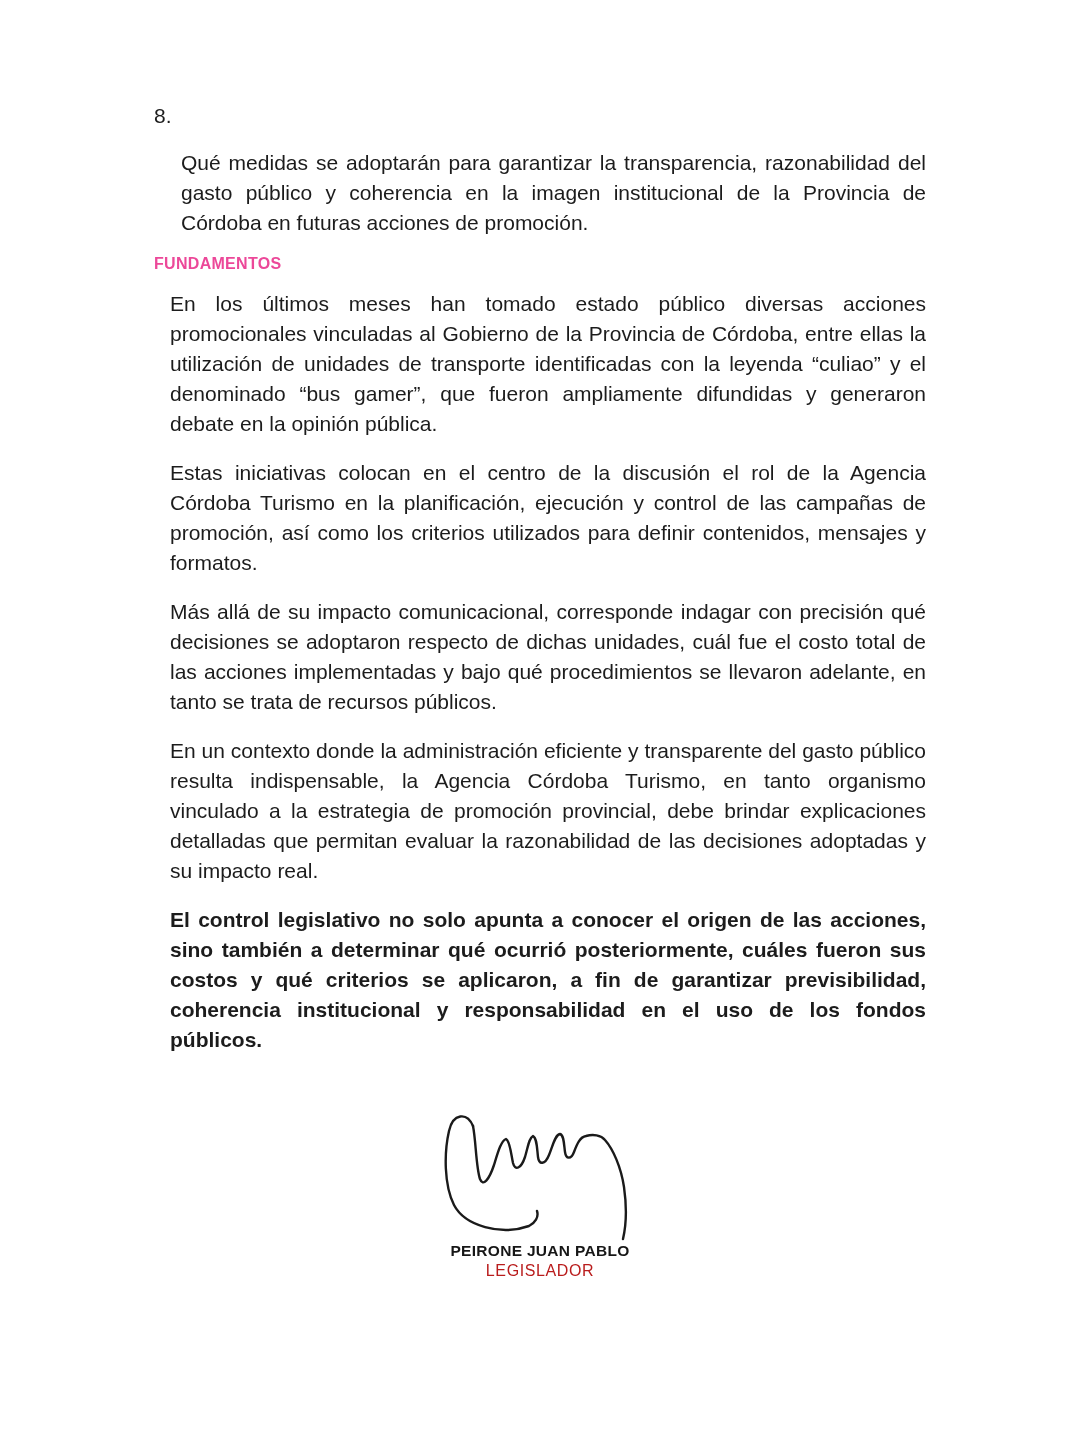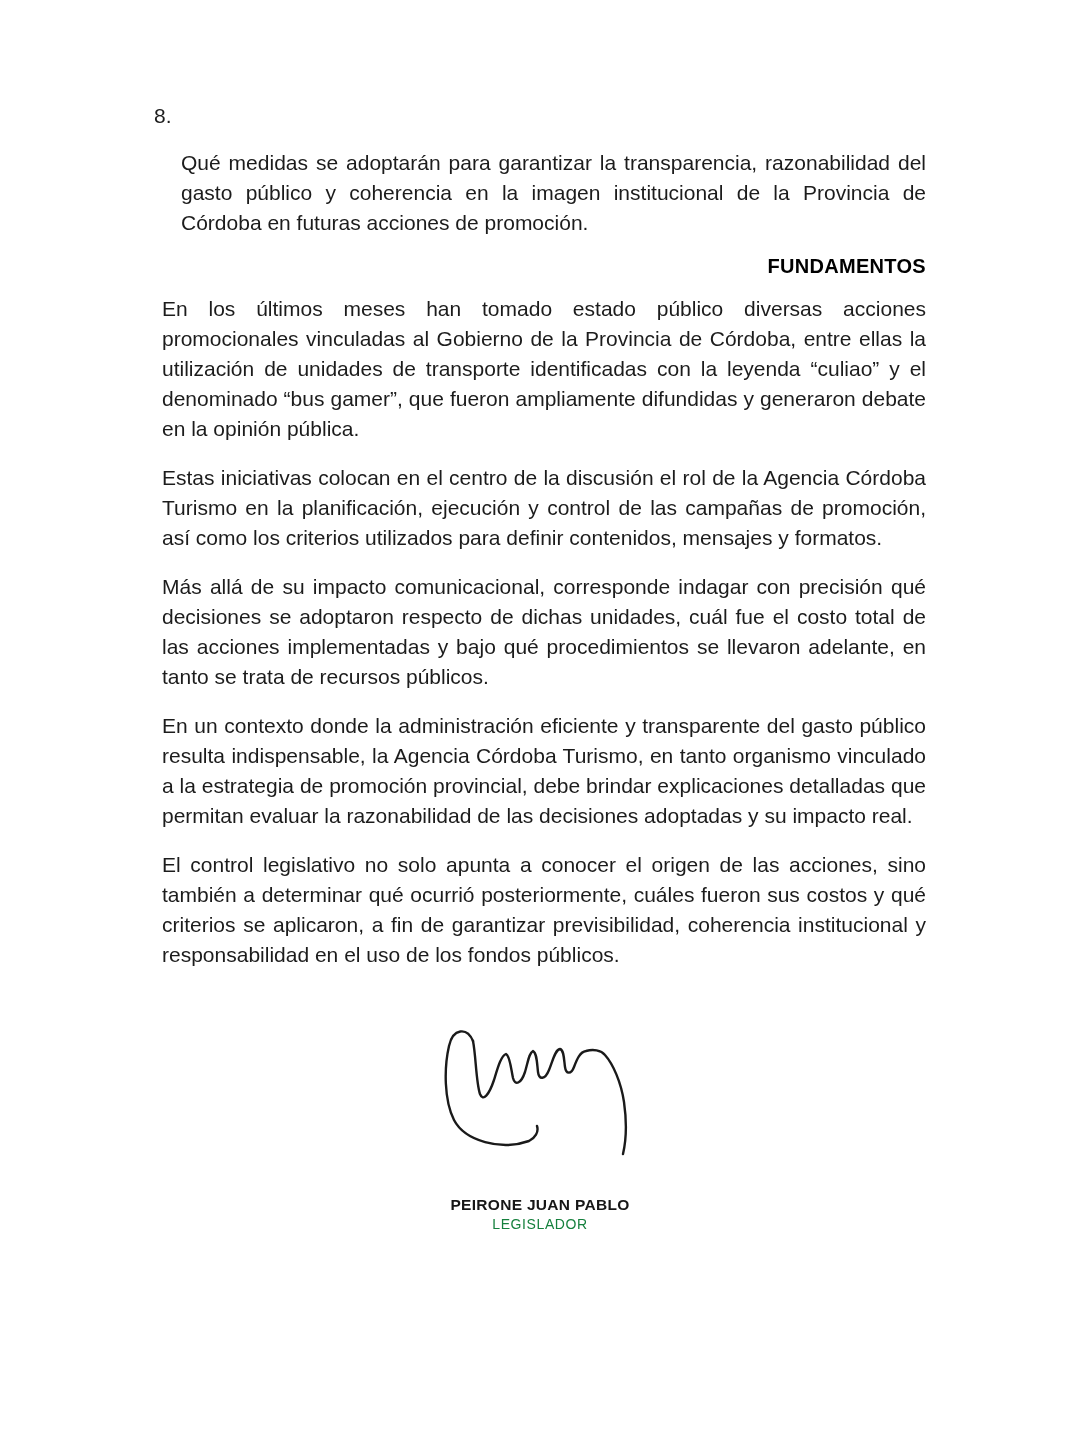--- a/index.html
+++ b/index.html
@@ -34,54 +34,54 @@
     width: 27px;
     text-align: left;
   }
   .list-item .li-text {
     flex: 1 1 auto;
     text-align: justify;
     margin-top: 47px;
   }
   .section-heading {
     margin: 0 0 16px 0;
-    font-size: 20px;
+    font-size: 16px;
     font-weight: 700;
     letter-spacing: 0.3px;
-    text-align: right;
-    color: #000000;
+    text-align: left;
+    color: #ec4899;
   }
   p.para {
-    margin: 0 0 19px 8px;
+    margin: 0 0 19px 16px;
   }
   p.para:last-of-type {
     margin-bottom: 0;
+    font-weight: bold;
   }
   .signature-block {
     margin: 52px auto 0 auto;
     width: 260px;
     text-align: center;
   }
   .signature-scribble {
     display: block;
     margin: 0 auto -4px auto;
   }
   .signatory-name {
     font-size: 15.5px;
     font-weight: 700;
     letter-spacing: 0.3px;
     color: #161616;
     line-height: 20px;
-    margin-top: 39px;
   }
   .signatory-role {
-    font-size: 14px;
+    font-size: 16px;
     font-weight: 400;
     letter-spacing: 0.6px;
-    color: #15803d;
+    color: #b91c1c;
     line-height: 19px;
   }
 </style>
 </head>
 <body>
 
 <div class="page">
 
   <div class="body-text list-item">
     <span class="num">8.</span>

